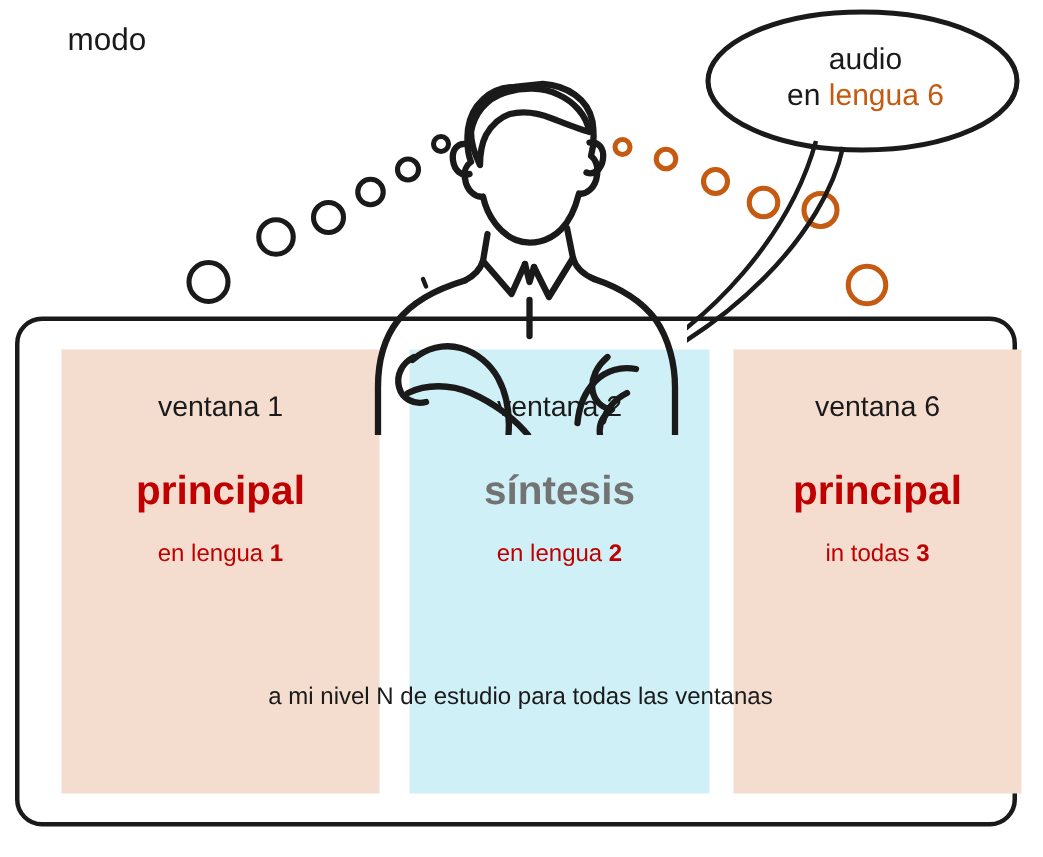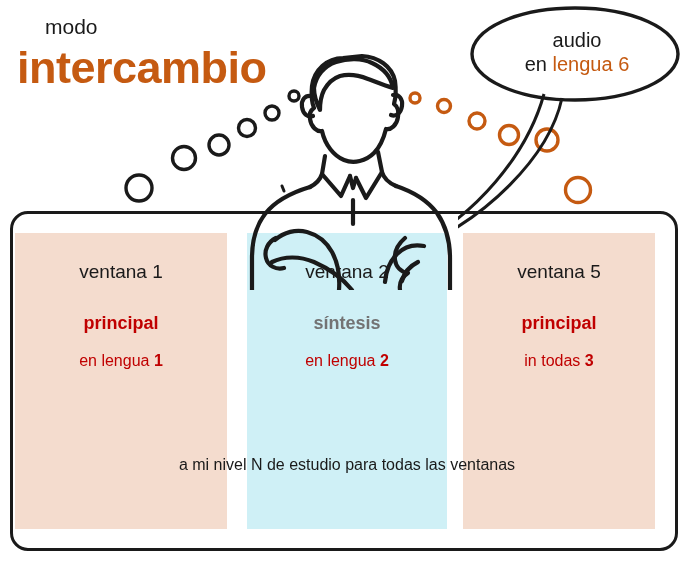--- a/index.html
+++ b/index.html
@@ -93,21 +93,21 @@
     height: 340px;
     border: 3px solid #1a1a1a;
     border-radius: 18px;
     box-sizing: border-box;
     background: #ffffff;
     z-index: 2;
   }
 
   #panels-row {
     position: absolute;
-    left: 2px;
+    left: 28px;
     top: 19px;
     width: 620px;
     height: 296px;
   }
   .window-panel {
     position: absolute;
     top: 0;
     height: 296px;
     box-sizing: border-box;
     padding-top: 29px;
@@ -118,21 +118,21 @@
 
   .panel-title {
     text-align: center;
     font-size: 19px;
     color: #1a1a1a;
     line-height: 1;
     white-space: nowrap;
   }
   .panel-role {
     text-align: center;
-    font-size: 18px;
+    font-size: 27px;
     font-weight: bold;
     line-height: 1;
     margin-top: 33px;
     white-space: nowrap;
   }
   .role-dark { color: #C00000; }
   .role-bright { color: #737373; }
   .panel-lang {
     text-align: center;
     font-size: 16px;
@@ -155,21 +155,20 @@
     line-height: 1;
     z-index: 5;
     white-space: nowrap;
   }
 </style>
 </head>
 <body>
 
 <div id="header-area">
   <div id="modo-label">modo</div>
-  <div id="intercambio-title">intercambio</div>
 </div>
 
 <div id="illustration">
   <svg width="695" height="290" viewBox="0 0 695 290" xmlns="http://www.w3.org/2000/svg">
     <g fill="none" stroke="#1a1a1a" stroke-width="4.2" stroke-linecap="round" stroke-linejoin="round">
 
       <path d="M343 58 C 327 58, 314 70, 312 86 C 311 96, 312 103, 314 108
                C 311 110, 309 114, 310 119 C 311 127, 317 132, 322 131
                C 325 145, 334 156, 344 160 C 354 164, 366 161, 374 153
                C 380 147, 384 137, 386 129
@@ -263,21 +262,21 @@
       <div class="panel-lang"><span>en lengua </span><b>1</b></div>
     </div>
 
     <div class="window-panel" id="panel-2">
       <div class="panel-title">ventana 2</div>
       <div class="panel-role role-bright">síntesis</div>
       <div class="panel-lang"><span>en lengua </span><b>2</b></div>
     </div>
 
     <div class="window-panel" id="panel-3">
-      <div class="panel-title">ventana 5</div>
+      <div class="panel-title">ventana 6</div>
       <div class="panel-role role-dark">principal</div>
       <div class="panel-lang"><span>in todas </span><b>3</b></div>
     </div>
 
   </div>
 
   <div id="footer-note">a mi nivel N de estudio para todas las ventanas</div>
 </div>
 
 </body></html>

